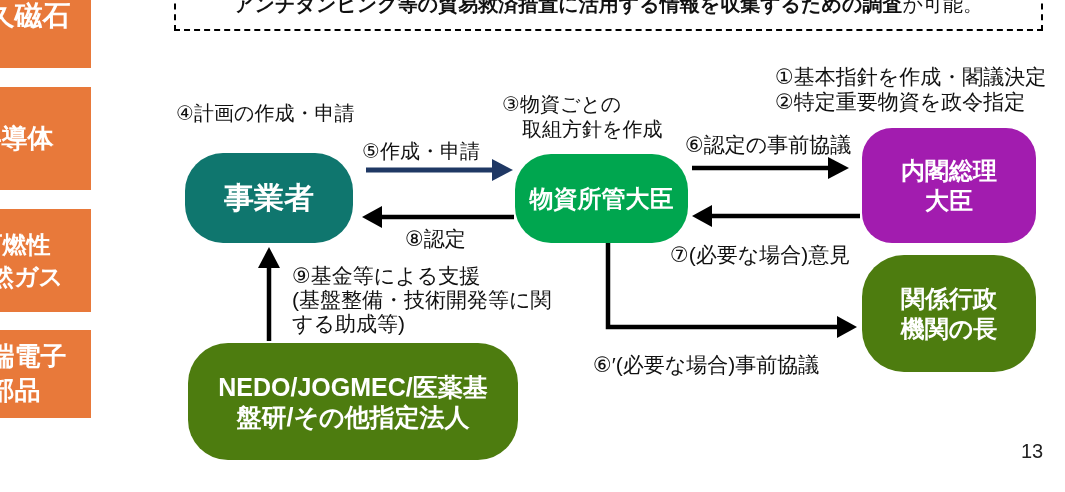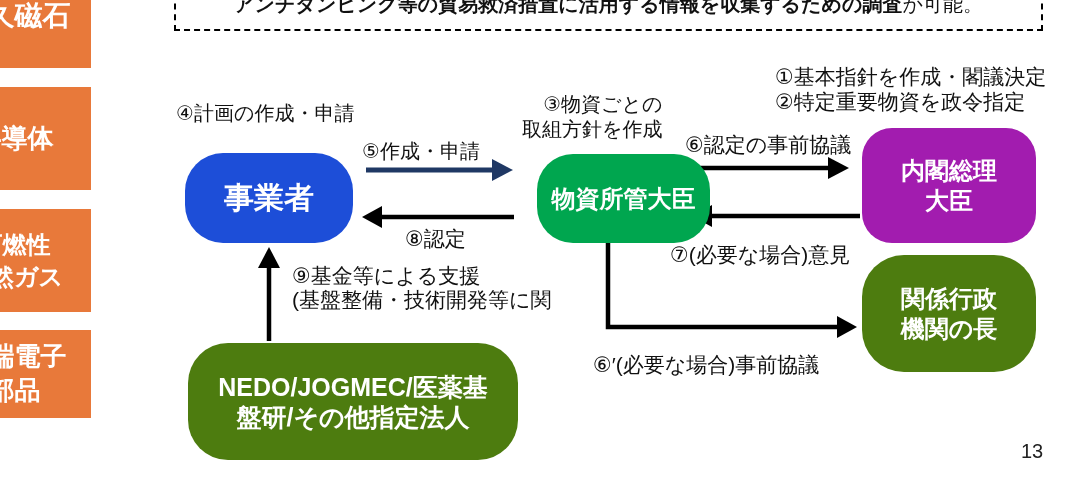--- a/index.html
+++ b/index.html
@@ -27,29 +27,29 @@
     position:absolute;left:174px;top:-9px;width:869px;text-align:center;
     font-size:20px;color:#111;white-space:nowrap;
   }
   .notice-text .b{font-weight:bold;}
   
   .node{
     position:absolute;color:#fff;font-weight:bold;display:flex;flex-direction:column;
     align-items:center;justify-content:center;text-align:center;line-height:1.25;
   }
   .node span{display:block;}
-  #node-jigyosha{left:185px;top:153px;width:168px;height:90px;border-radius:38px;background:#1d4ed8;font-size:30px;align-items:center;}
-  #node-busshi{left:537px;top:154px;width:173px;height:89px;border-radius:36px;background:#00A64F;font-size:24px;}
+  #node-jigyosha{left:185px;top:153px;width:168px;height:90px;border-radius:38px;background:#0f766e;font-size:30px;align-items:center;}
+  #node-busshi{left:515px;top:154px;width:173px;height:89px;border-radius:36px;background:#00A64F;font-size:24px;}
   #node-naikaku{left:862px;top:128px;width:174px;height:115px;border-radius:30px;background:#a21caf;font-size:24px;}
   #node-kankei{left:862px;top:255px;width:174px;height:117px;border-radius:42px;background:#4d7c0f;font-size:24px;}
   #node-nedo{left:188px;top:343px;width:330px;height:117px;border-radius:40px;background:#4d7c0f;font-size:25px;line-height:1.2;}
   
   .lbl{position:absolute;color:#111;font-size:20px;white-space:nowrap;line-height:25px;}
   #lbl-12{left:775px;top:64px;font-size:21px;}
-  #lbl-3{left:502px;top:92px;text-align:right;}
+  #lbl-3{left:502px;top:92px;}
   #lbl-3 .indent{padding-left:20px;}
   #lbl-4{left:176px;top:101px;}
   #lbl-5{left:362px;top:139px;}
   #lbl-6{left:685px;top:132px;font-size:21px;}
   #lbl-7{left:670px;top:242px;font-size:21px;}
   #lbl-8{left:405px;top:226px;font-size:21px;}
   #lbl-9{left:292px;top:264px;font-size:21px;line-height:24px;}
   #lbl-6p{left:593px;top:352px;font-size:21px;}
   .lbl span{display:block;}
   
@@ -143,18 +143,19 @@
     <span class="indent">取組方針を作成</span>
   </div>
   <div class="lbl" id="lbl-4">④計画の作成・申請</div>
   <div class="lbl" id="lbl-5">⑤作成・申請</div>
   <div class="lbl" id="lbl-6">⑥認定の事前協議</div>
   <div class="lbl" id="lbl-7">⑦(必要な場合)意見</div>
   <div class="lbl" id="lbl-8">⑧認定</div>
   <div class="lbl" id="lbl-9">
     <span>⑨基金等による支援</span>
     <span>(基盤整備・技術開発等に関</span>
+    <span>する助成等)</span>
   </div>
   <div class="lbl" id="lbl-6p">⑥′(必要な場合)事前協議</div>
 
   <div class="page-num">13</div>
 
 </div>
 
 </body></html>

